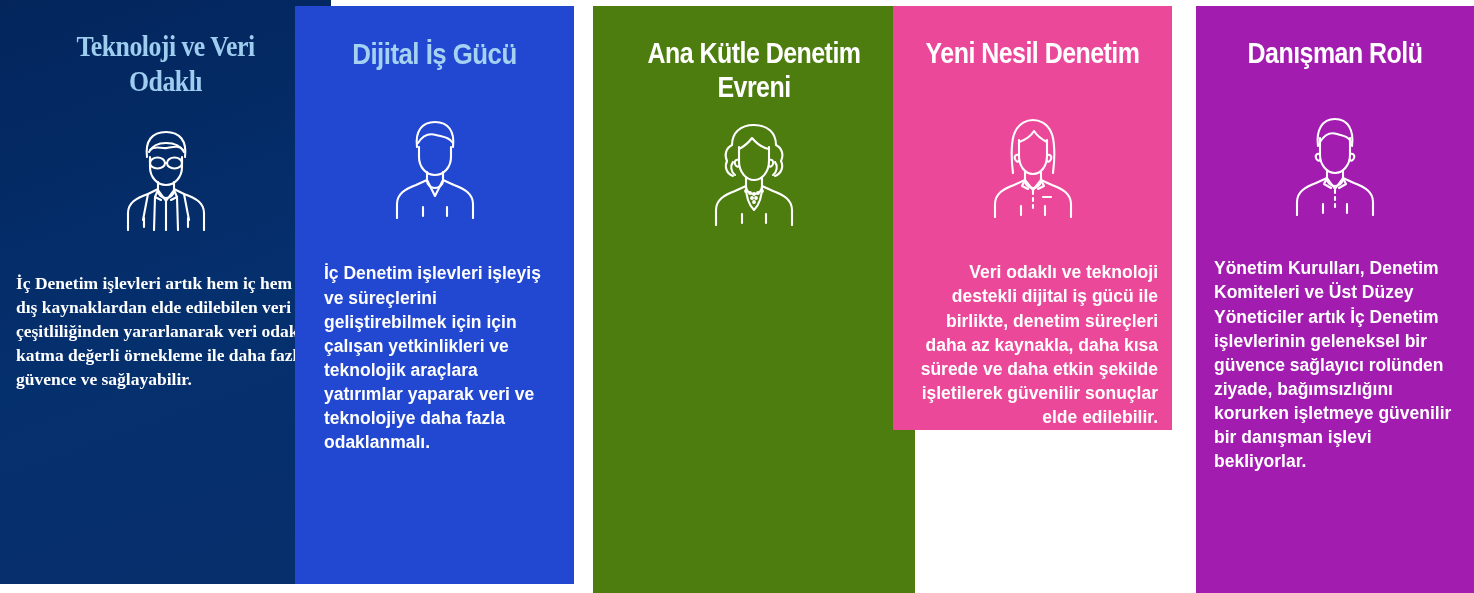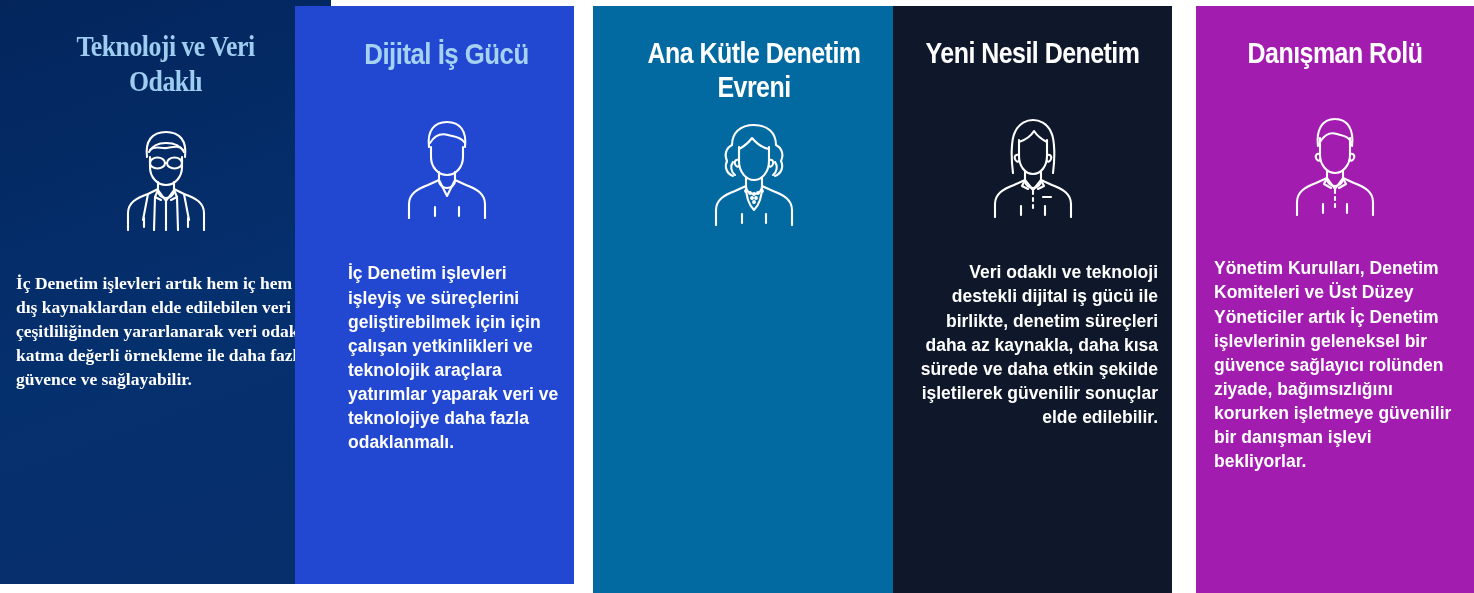--- a/index.html
+++ b/index.html
@@ -59,39 +59,38 @@
     font-family: Liberation Serif, serif;
   }
   #card-1 .card-title { color: #9fcdf0; padding-top: 28px; font-size: 30px; }
   #card-1 .icon-wrap { margin-top: 20px; }
   #card-1 .card-body { margin: 40px 10px 0 16px; }
 
   
   #card-2 {
     left: 295px; top: 6px; width: 279px; height: 578px;
     background: #2248d2;
-    padding-left: 24px;
   }
   #card-2 .card-title { color: #a6d2f2; padding-top: 30px; font-size: 30px; }
   #card-2 .icon-wrap { margin-top: 48px; }
   #card-2 .card-body { margin: 42px 14px 0 29px; }
 
   
   #card-3 {
     left: 593px; top: 6px; width: 322px; height: 587px;
-    background: #0369a1;
+    background: #4d7c0f;
   }
   #card-3 .card-title { color: #ffffff; padding-top: 30px; font-size: 29px; }
   #card-3 .icon-wrap { margin-top: 18px; }
   #card-3 .card-body { margin: 32px 14px 0 21px; }
 
   
   #card-4 {
-    left: 893px; top: 6px; width: 279px; height: 587px;
-    background: #0f172a;
+    left: 893px; top: 6px; width: 279px; height: 424px;
+    background: #ec4899;
   }
   #card-4 .card-title { color: #ffffff; padding-top: 30px; font-size: 29px; }
   #card-4 .icon-wrap { margin-top: 48px; }
   #card-4 .card-body { margin: 42px 14px 0 25px; text-align: right; }
 
   
   #card-5 {
     left: 1196px; top: 6px; width: 278px; height: 587px;
     background: #a21caf;
   }

